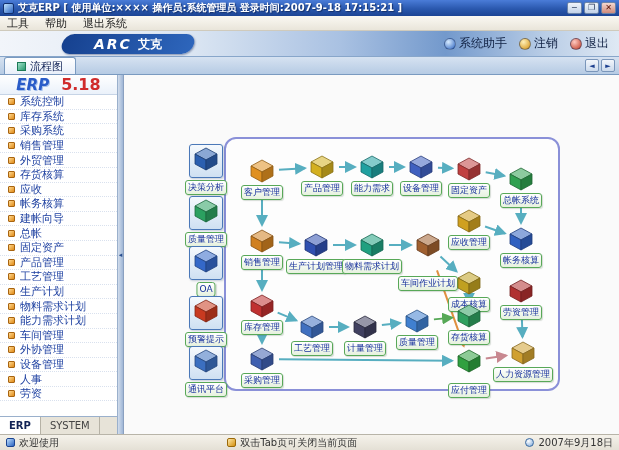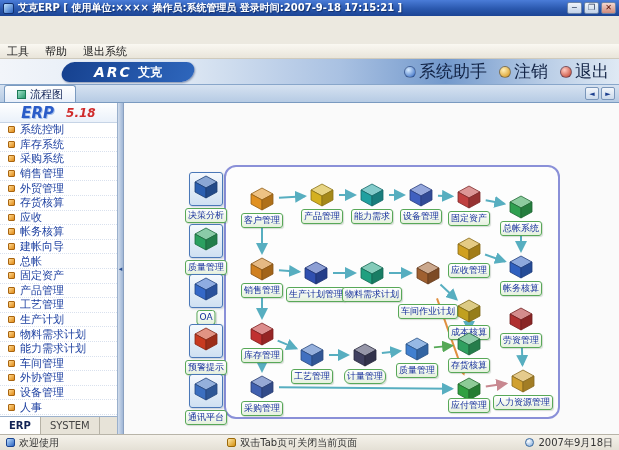--- a/index.html
+++ b/index.html
@@ -12,33 +12,33 @@
     display: flex; align-items: center; padding: 0 3px; color: #fff; font-size: 10px; flex: none; }
   .app-icon { width: 11px; height: 11px; margin-right: 4px; border-radius: 2px;
     background: linear-gradient(135deg,#bfe3ff,#2a62c0); border: 1px solid #12306e; flex: none; }
   .title-text { flex: 1; white-space: nowrap; overflow: hidden; font-weight: bold; text-shadow: 1px 1px 1px #14306a; }
   .win-btn { width: 15px; height: 12px; margin-left: 2px; background: linear-gradient(#f0f4fa,#c2d2e8);
     border: 1px solid #6c84a8; font-size: 8px; line-height: 10px; text-align: center; color: #223355; border-radius: 2px; flex: none; }
   .win-close { background: linear-gradient(#f4d8d0,#d08a7a); color: #5a1408; }
 
   
   .menubar { height: 15px; background: linear-gradient(#faf8f2,#e9e5da); border-bottom: 1px solid #cfcabc;
-    display: flex; align-items: center; padding-left: 7px; gap: 16px; font-size: 11px; color: #222; flex: none; margin-top: 28px; }
+    display: flex; align-items: center; padding-left: 7px; gap: 16px; font-size: 11px; color: #222; flex: none; }
   .menu-item { cursor: default; }
 
   
   .banner { height: 26px; position: relative; flex: none; border-bottom: 1px solid #88a6ca;
     background: linear-gradient(to right,#f2f5fa 0%,#dde7f3 30%,#a9c1e2 55%,#7399cc 72%,#b9cde6 88%,#dfe9f4 100%);
     display: flex; align-items: center; }
   .logo-swoosh { position: absolute; left: 62px; top: 3px; height: 20px; width: 132px;
     background: linear-gradient(100deg,#16418f,#2e66bc); border-radius: 11px; transform: skewX(-14deg);
     display: flex; align-items: center; justify-content: center; color: #fff; box-shadow: 1px 1px 2px rgba(20,40,90,.45); }
   .logo-arc { font-style: italic; font-weight: bold; font-size: 14px; letter-spacing: 2px; transform: skewX(14deg); }
   .logo-cn { font-size: 12px; font-weight: bold; margin-left: 7px; transform: skewX(14deg); }
-  .banner-actions { margin-left: auto; display: flex; align-items: center; gap: 12px; padding-right: 10px; font-size: 17px; color: #112244; }
+  .banner-actions { margin-left: auto; display: flex; align-items: center; gap: 12px; padding-right: 10px; font-size: 12px; color: #112244; }
   .banner-action { display: flex; align-items: center; gap: 3px; cursor: default; }
   .action-ic { width: 12px; height: 12px; border-radius: 50%; border: 1px solid rgba(30,50,90,.5); flex: none; }
   .assistant-icon { background: radial-gradient(circle at 35% 30%,#d8ecff,#2a62c0); }
   .logout-icon { background: radial-gradient(circle at 35% 30%,#fff0b8,#d49010); }
   .exit-icon { background: radial-gradient(circle at 35% 30%,#ffc9c0,#c03a24); }
 
   
   .tabbar { height: 18px; background: linear-gradient(#d6e2f1,#b6cbe4); border-bottom: 1px solid #7a9ac0;
     display: flex; align-items: flex-end; padding-left: 4px; flex: none; gap: 24px; }
   .tab { height: 17px; background: linear-gradient(#ffffff,#e8effa); border: 1px solid #7a9ac0; border-bottom: none;
@@ -47,21 +47,21 @@
   .tab-arrows { margin-left: auto; display: flex; gap: 2px; padding: 0 4px 2px 0; }
   .tab-arrow { width: 14px; height: 13px; background: linear-gradient(#f2f6fb,#ccdaec); border: 1px solid #7a96ba;
     border-radius: 2px; font-size: 7px; color: #1c3f8e; text-align: center; line-height: 12px; }
 
   
   .content { flex: 1; display: flex; min-height: 0; }
   .sidebar { width: 118px; background: #fff; border-right: 1px solid #9ab0cc; display: flex; flex-direction: column; flex: none; }
   .side-logo { height: 20px; display: flex; align-items: center; justify-content: center;
     background: linear-gradient(#ffffff,#eaf1fa); border-bottom: 1px solid #c6d4e6; }
   .logo-erp { font-weight: bold; font-style: italic; font-size: 15px; color: #2a5cc8; text-shadow: 1px 1px 0 #a8c2ec; }
-  .logo-ver { color: #d02c2c; font-weight: bold; font-style: italic; font-size: 12px; margin-left: 12px; }
+  .logo-ver { color: #d02c2c; font-weight: bold; font-size: 16px; margin-left: 12px; }
   .side-list { flex: 1; overflow: hidden; }
   .side-item { height: 14.6px; display: flex; align-items: center; gap: 5px; padding-left: 8px;
     border-bottom: 1px dotted #d9e1ee; color: #1c3fa0; font-size: 11px; cursor: default; }
   .bullet { width: 7px; height: 7px; background: linear-gradient(135deg,#ffd98f,#e08a18); border: 1px solid #a86410; border-radius: 1px; flex: none; }
   .side-tabs { height: 18px; border-top: 1px solid #9ab0cc; background: #e7e3d8; display: flex; align-items: stretch; }
   .side-tab { padding: 0 9px; font-size: 10px; display: flex; align-items: center; border-right: 1px solid #b6b2a6; color: #444; }
   .side-tab.active { background: #fff; color: #112255; font-weight: bold; }
 
   .splitter { width: 6px; background: linear-gradient(to right,#d2ddec,#9fb6d6); border-right: 1px solid #8aa0c0;
     display: flex; align-items: center; justify-content: center; flex: none; }
@@ -406,21 +406,21 @@
             <polygon points="13,2 24,8 13,14 2,8" fill="#96b0dc" stroke="#2a497d" stroke-width="0.8"></polygon>
             <polygon points="2,8 13,14 13,24 2,18" fill="#4070c0" stroke="#2a497d" stroke-width="0.8"></polygon>
             <polygon points="24,8 24,18 13,24 13,14" fill="#325796" stroke="#2a497d" stroke-width="0.8"></polygon>
           </svg></div>
         <div class="node-label" style="left: 188px; top: 266px;">工艺管理</div>
         <div class="node-icon" style="left: 228px; top: 239px;"><svg width="26" height="26" viewBox="0 0 26 26">
             <polygon points="13,2 24,8 13,14 2,8" fill="#9696a8" stroke="#2a2a3e" stroke-width="0.8"></polygon>
             <polygon points="2,8 13,14 13,24 2,18" fill="#404060" stroke="#2a2a3e" stroke-width="0.8"></polygon>
             <polygon points="24,8 24,18 13,24 13,14" fill="#32324b" stroke="#2a2a3e" stroke-width="0.8"></polygon>
           </svg></div>
-        <div class="node-label" style="left: 241px; top: 266px; border-radius: 6px;">计量管理</div>
+        <div class="node-label" style="left: 241px; top: 266px;">计量管理</div>
         <div class="node-icon" style="left: 280px; top: 233px;"><svg width="26" height="26" viewBox="0 0 26 26">
             <polygon points="13,2 24,8 13,14 2,8" fill="#96b9e5" stroke="#2a5387" stroke-width="0.8"></polygon>
             <polygon points="2,8 13,14 13,24 2,18" fill="#4080d0" stroke="#2a5387" stroke-width="0.8"></polygon>
             <polygon points="24,8 24,18 13,24 13,14" fill="#3264a2" stroke="#2a5387" stroke-width="0.8"></polygon>
           </svg></div>
         <div class="node-label" style="left: 293px; top: 260px;">质量管理</div>
         <div class="node-icon" style="left: 332px; top: 195px;"><svg width="26" height="26" viewBox="0 0 26 26">
             <polygon points="13,2 24,8 13,14 2,8" fill="#dccb84" stroke="#7d6815" stroke-width="0.8"></polygon>
             <polygon points="2,8 13,14 13,24 2,18" fill="#c0a020" stroke="#7d6815" stroke-width="0.8"></polygon>
             <polygon points="24,8 24,18 13,24 13,14" fill="#967d19" stroke="#7d6815" stroke-width="0.8"></polygon>
@@ -436,21 +436,21 @@
             <polygon points="13,2 24,8 13,14 2,8" fill="#d48d8d" stroke="#721f1f" stroke-width="0.8"></polygon>
             <polygon points="2,8 13,14 13,24 2,18" fill="#b03030" stroke="#721f1f" stroke-width="0.8"></polygon>
             <polygon points="24,8 24,18 13,24 13,14" fill="#892525" stroke="#721f1f" stroke-width="0.8"></polygon>
           </svg></div>
         <div class="node-label" style="left: 397px; top: 230px;">劳资管理</div>
         <div class="node-icon" style="left: 332px; top: 273px;"><svg width="26" height="26" viewBox="0 0 26 26">
             <polygon points="13,2 24,8 13,14 2,8" fill="#8dcb96" stroke="#1f682a" stroke-width="0.8"></polygon>
             <polygon points="2,8 13,14 13,24 2,18" fill="#30a040" stroke="#1f682a" stroke-width="0.8"></polygon>
             <polygon points="24,8 24,18 13,24 13,14" fill="#257d32" stroke="#1f682a" stroke-width="0.8"></polygon>
           </svg></div>
-        <div class="node-label" style="left: 345px; top: 295px;">应付管理</div>
+        <div class="node-label" style="left: 345px; top: 308px;">应付管理</div>
         <div class="node-icon" style="left: 386px; top: 265px;"><svg width="26" height="26" viewBox="0 0 26 26">
             <polygon points="13,2 24,8 13,14 2,8" fill="#e5cb8d" stroke="#87681f" stroke-width="0.8"></polygon>
             <polygon points="2,8 13,14 13,24 2,18" fill="#d0a030" stroke="#87681f" stroke-width="0.8"></polygon>
             <polygon points="24,8 24,18 13,24 13,14" fill="#a27d25" stroke="#87681f" stroke-width="0.8"></polygon>
           </svg></div>
         <div class="node-label" style="left: 399px; top: 292px;">人力资源管理</div>
         <div class="node-icon" style="left: 125px; top: 271px;"><svg width="26" height="26" viewBox="0 0 26 26">
             <polygon points="13,2 24,8 13,14 2,8" fill="#96a8d4" stroke="#2a3e72" stroke-width="0.8"></polygon>
             <polygon points="2,8 13,14 13,24 2,18" fill="#4060b0" stroke="#2a3e72" stroke-width="0.8"></polygon>
             <polygon points="24,8 24,18 13,24 13,14" fill="#324b89" stroke="#2a3e72" stroke-width="0.8"></polygon>

